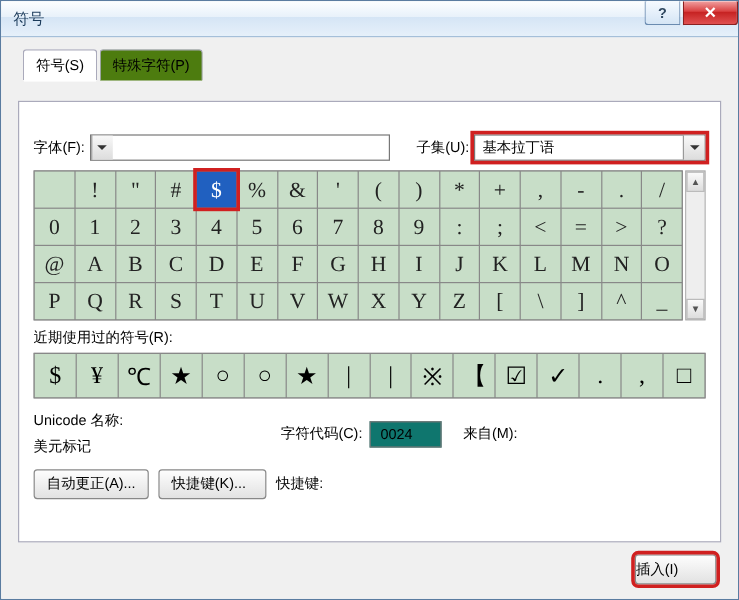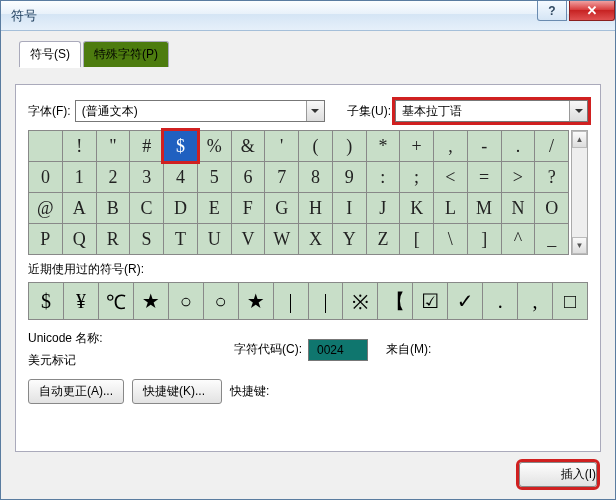--- a/index.html
+++ b/index.html
@@ -9,21 +9,21 @@
   .winbtns { position: absolute; right: 0; top: 0; display: flex; }
   .winbtn { height: 20px; display: flex; align-items: center; justify-content: center; border: 1px solid #6a8bb0; border-top: none; font-family: sans-serif; font-weight: bold; color: #304860; }
   .helpbtn { width: 30px; background: linear-gradient(#f5faff,#d5e5f5); border-radius: 0 0 0 3px; margin-right: 2px; font-size: 12px;}
   .closebtn { width: 46px; background: linear-gradient(to bottom,#f0a0a0 0%,#d94040 45%,#c52020 46%,#e05050 100%); color:#fff; border-color:#8a2020; border-radius: 0 0 3px 0; font-size: 13px;}
   .content { padding: 10px 14px 12px 14px; background: #f0f0f0; height: calc(100% - 30px); display:flex; flex-direction:column;}
   .tabs-wrap { flex: 1; display:flex; flex-direction:column;gap:18px;}
   .tabstrip { display: flex; position: relative; z-index: 2; margin-left: 4px; }
   .tab { padding: 4px 10px 4px 10px; border: 1px solid #aab; background: #4d7c0f; border-bottom: none; border-radius: 3px 3px 0 0; margin-right: 2px; cursor: default; }
   .tab.active { background: #fff; position: relative; }
   .tab.active::after{content:"";position:absolute;left:0;right:0;bottom:-1px;height:2px;background:#fff;}
-  .tabpanel { border: 1px solid #aab; background: #fff; padding: 15px 12px; flex:1; margin-top:-1px;}
+  .tabpanel { border: 1px solid #aab; background: #fff; padding: 27px 12px; flex:1; margin-top:-1px;}
   .row { display: flex; align-items: center; margin-bottom: 8px; gap: 4px; }
   .label { white-space: nowrap; }
   .dropdown { display: flex; align-items: center; border: 1px solid #777; background: #fff; height: 22px; flex:1; }
   .dropdown.red { outline: 3px solid #d02020; }
   .dropdown-text { flex: 1; padding: 0 6px; overflow:hidden; white-space:nowrap;}
   .dropdown-btn { width: 18px; height: 100%; background: linear-gradient(#f8f8f8,#ddd); border-left: 1px solid #999; display:flex;align-items:center;justify-content:center;}
   .dropdown-btn::after{content:"";border:4px solid transparent;border-top-color:#333;margin-top:3px;}
   .grid-wrap { display:flex; gap:2px; margin-bottom:6px;}
   .symgrid { flex:1; display: grid; grid-template-columns: repeat(16, 1fr); gap: 1px; background:#888; border:1px solid #888;}
   .cell { background: #c8dec8; height: 30px; display: flex; align-items: center; justify-content: center; font-family: "Times New Roman", serif; font-size: 18px; cursor: default; color:#222;}
@@ -33,21 +33,21 @@
   .strack{flex:1;background:#eee;}
   .recent-label { margin: 6px 0 4px 0; }
   .recentgrid { display: grid; grid-template-columns: repeat(16, 1fr); gap: 1px; background:#888; border:1px solid #888; margin-bottom:10px;}
   .rcell { background:#c8dec8; height:36px; display:flex;align-items:center;justify-content:center;font-family:"Times New Roman",serif;font-size:20px;}
   .inforow{display:flex;align-items:center;gap:6px;margin-bottom:10px;}
   .uni-name{flex:0 0 200px;}
   .codebox{border:1px solid #777;background:#0f766e;padding:2px 8px;width:60px;height:22px;display:flex;align-items:center;}
   .btnrow{display:flex;gap:8px;align-items:center;}
   .pushbtn{border:1px solid #888;background:linear-gradient(#fdfdfd,#e2e2e2);padding:3px 10px;border-radius:3px;cursor:default;min-width:90px;text-align:left;}
   .footer{display:flex;justify-content:flex-end;gap:10px;padding:10px 4px 0 0;}
-  .footbtn{border:1px solid #888;background:linear-gradient(#fdfdfd,#e2e2e2);padding:3px 0;width:78px;text-align:right;border-radius:3px;}
+  .footbtn{border:1px solid #888;background:linear-gradient(#fdfdfd,#e2e2e2);padding:3px 0;width:68px;text-align:left;border-radius:3px;}
   .footbtn.red{outline:3px solid #d02020;}
 </style>
 </head>
 <body>
 
 <div class="window">
   <div class="titlebar">
     <span>符号</span>
     <div class="winbtns">
       <div class="winbtn helpbtn">?</div>
@@ -57,21 +57,20 @@
   <div class="content">
     <div class="tabs-wrap">
       <div class="tabstrip">
         <div class="tab active"><span>符号(S)</span></div>
         <div class="tab"><span>特殊字符(P)</span></div>
       </div>
       <div class="tabpanel">
         <div class="row">
           <span class="label">字体(F):</span>
           <div class="dropdown" style="flex:1.3">
-            <span class="dropdown-text">(普通文本)</span>
             <span class="dropdown-btn"></span>
           </div>
           <span style="width:14px"></span>
           <span class="label">子集(U):</span>
           <div class="dropdown red" style="flex:1">
             <span class="dropdown-text">基本拉丁语</span>
             <span class="dropdown-btn"></span>
           </div>
         </div>
 

